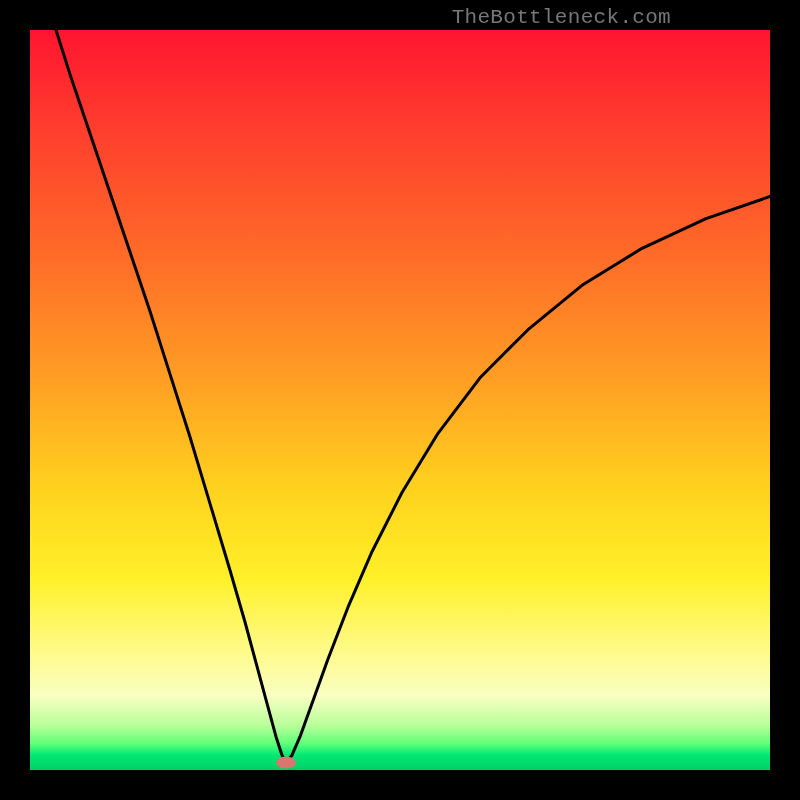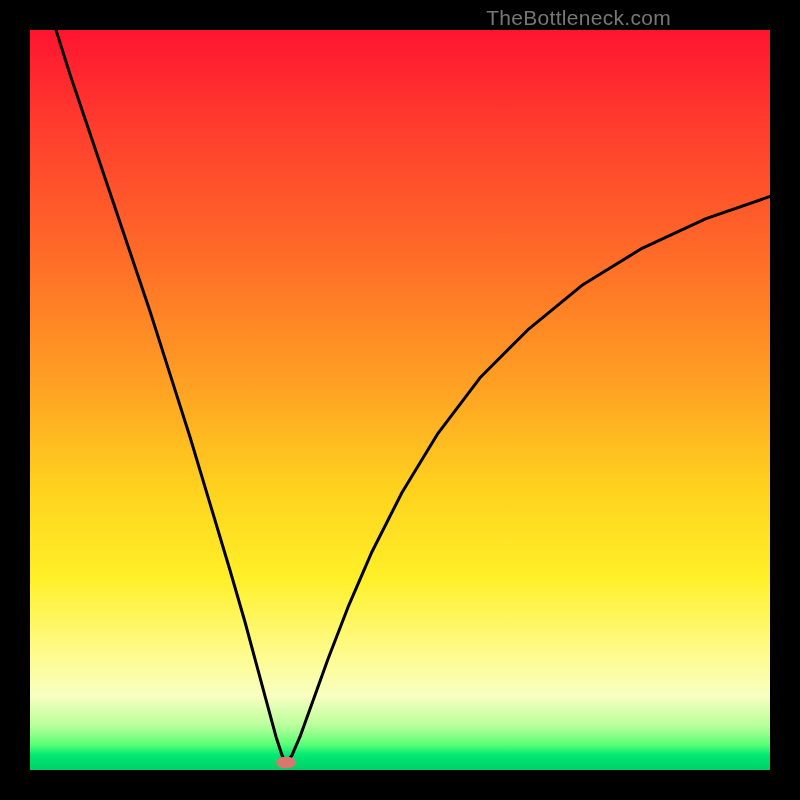--- a/index.html
+++ b/index.html
@@ -9,20 +9,21 @@
     height: 800px;
     background: #000;
     overflow: hidden;
     font-family: Arial, Helvetica, sans-serif;
   }
   .frame {
     position: relative;
     width: 699px;
     height: 800px;
     background: #000;
+    font-family: Liberation Mono, monospace;
   }
   .plot-area {
     position: absolute;
     left: 30px;
     top: 30px;
     width: 740px;
     height: 740px;
     
     background: linear-gradient(
       to bottom,

